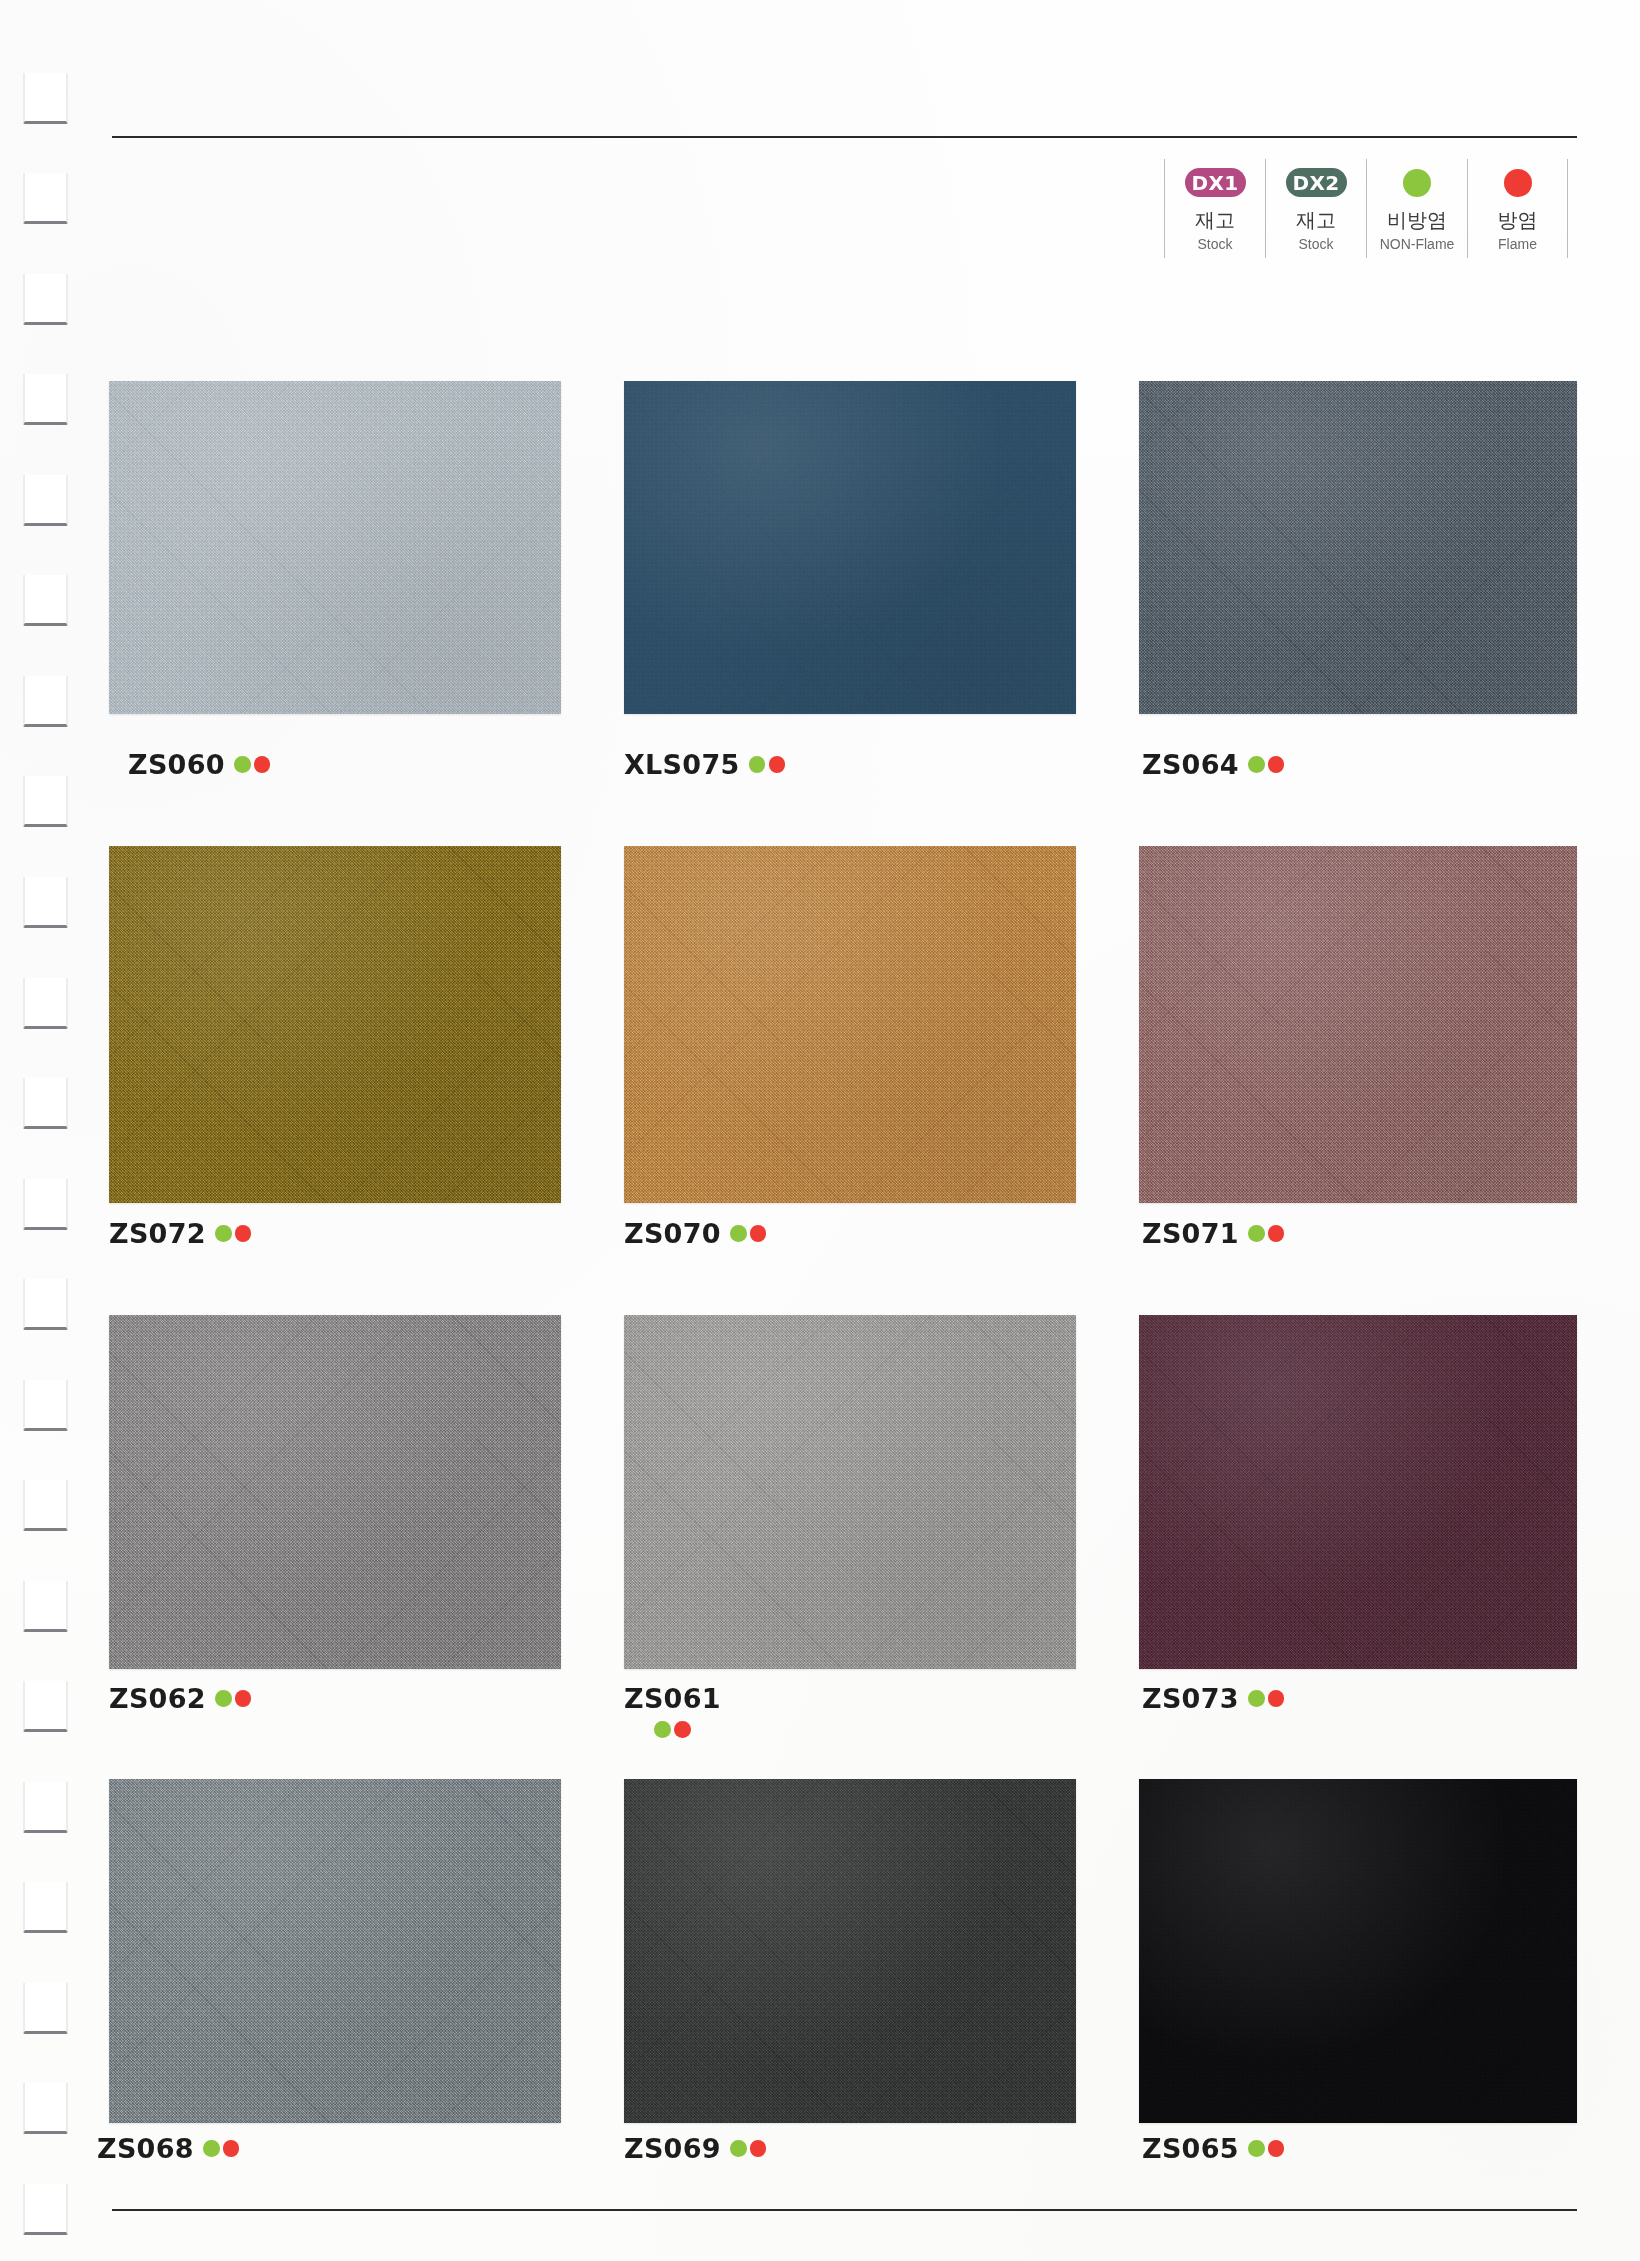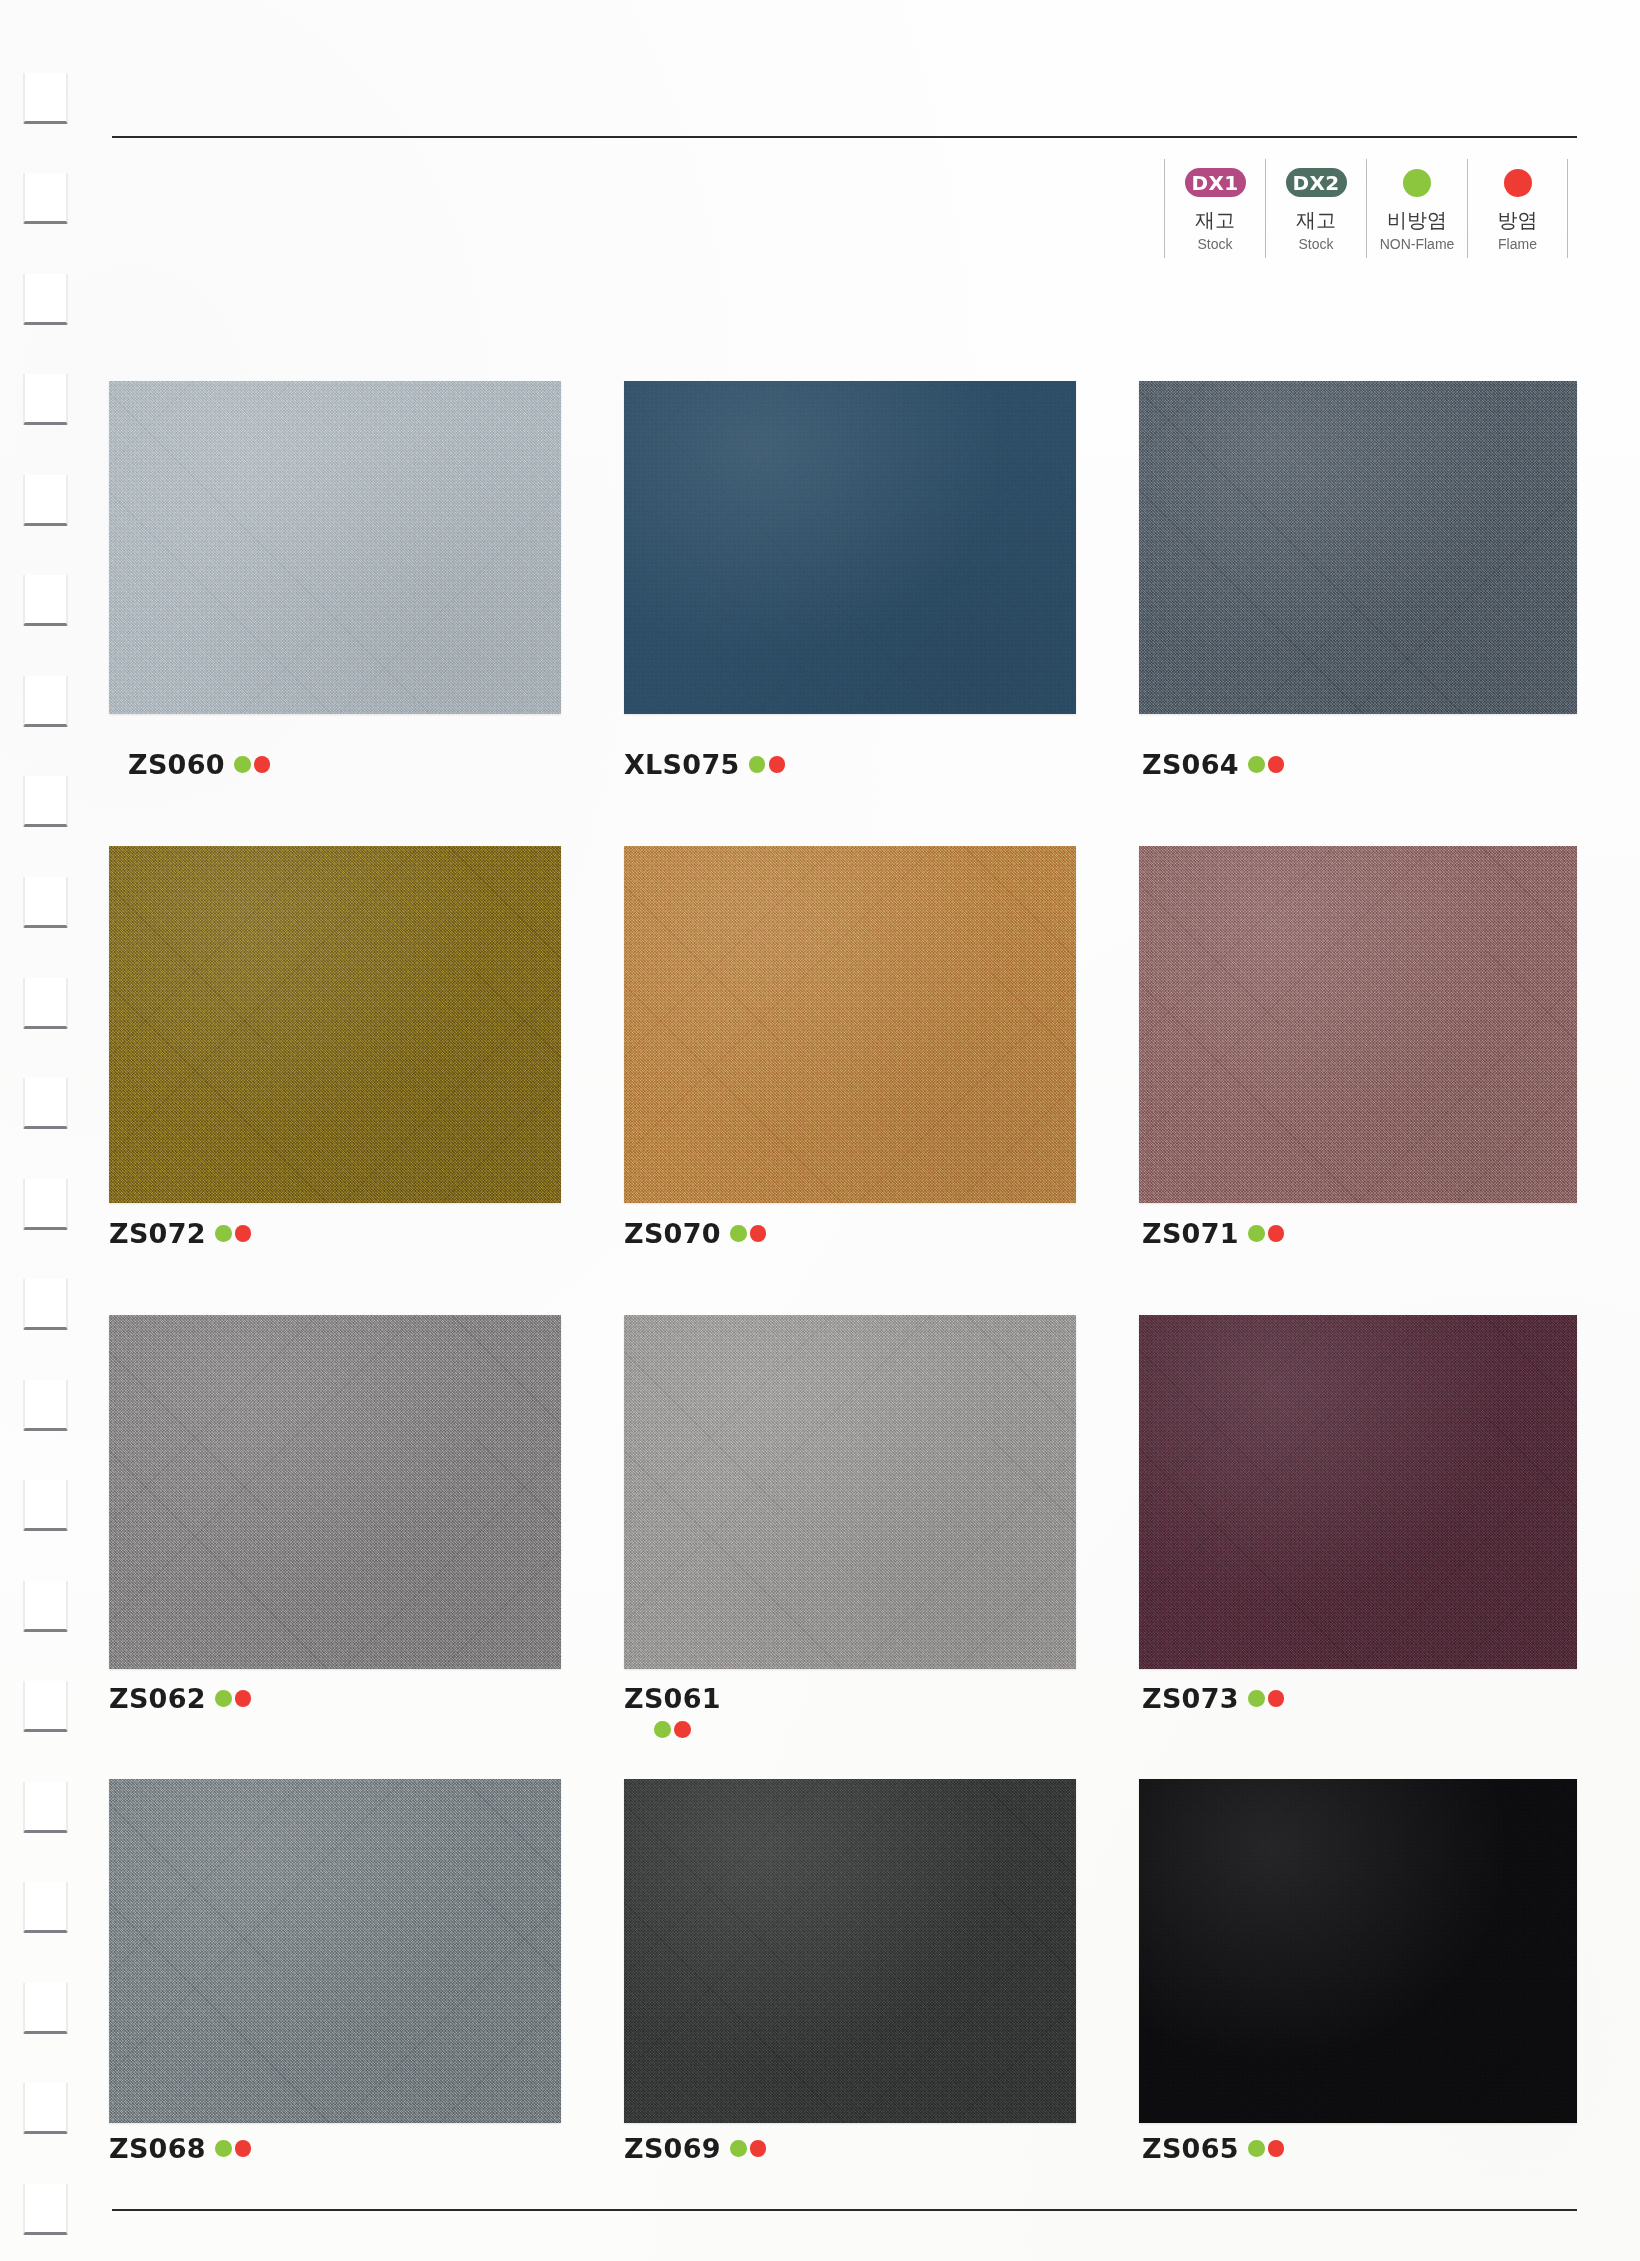--- a/index.html
+++ b/index.html
@@ -241,21 +241,21 @@
     <div class="caption" style="left: 1142px; top: 1685px;">
       <span class="code">ZS073</span>
       <span class="dots">
         <span class="dot" style="background: rgb(140, 198, 63);"></span>
         <span class="dot" style="background: rgb(238, 59, 51);"></span>
       </span>
     </div>
     <div class="cell" style="left: 109px; top: 1779px; width: 452px; height: 344px;">
       <div class="swatch" style="background: rgb(131, 138, 142);"></div>
     </div>
-    <div class="caption" style="left: 109px; top: 2135px;">
+    <div class="caption" style="left: 97px; top: 2135px;">
       <span class="code">ZS068</span>
       <span class="dots">
         <span class="dot" style="background: rgb(140, 198, 63);"></span>
         <span class="dot" style="background: rgb(238, 59, 51);"></span>
       </span>
     </div>
     <div class="cell" style="left: 624px; top: 1779px; width: 452px; height: 344px;">
       <div class="swatch" style="background: rgb(58, 61, 60);"></div>
     </div>
     <div class="caption" style="left: 624px; top: 2135px;">

